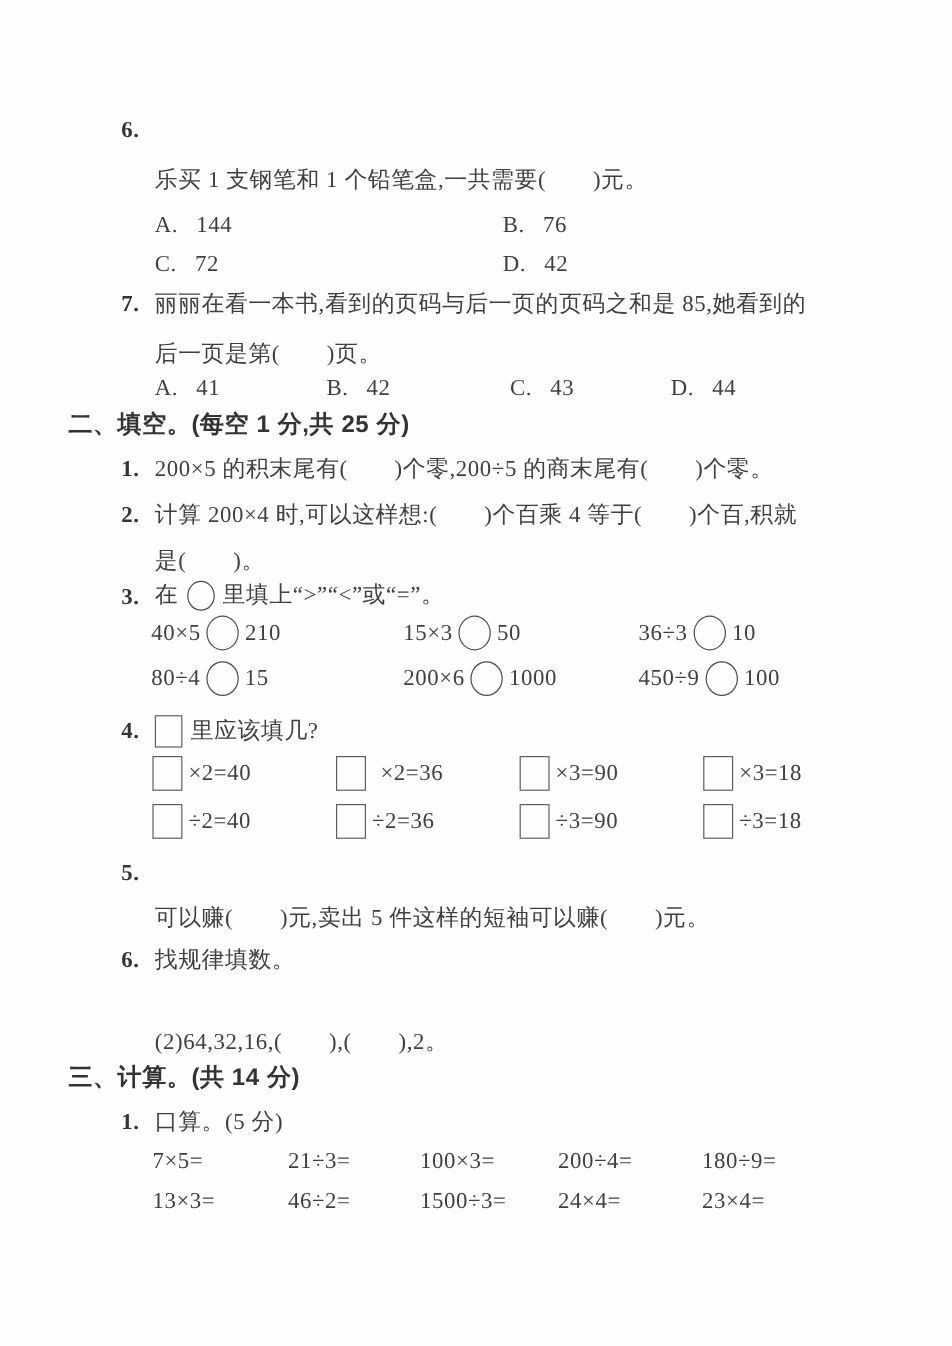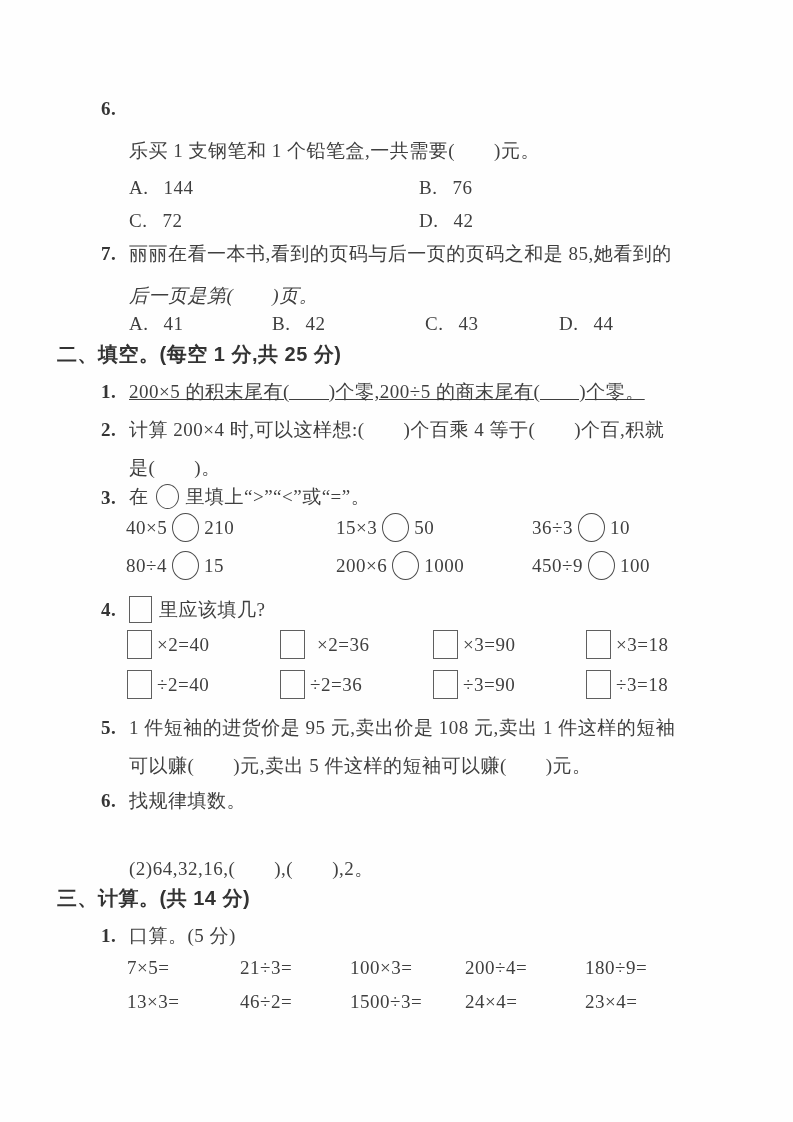--- a/index.html
+++ b/index.html
@@ -67,21 +67,21 @@
     <span class="t optlabel" style="position:static;">C.</span>
     <span class="t" style="position:static;">72</span>
   </span>
   <span class="cell" style="left:419px; top:209px;">
     <span class="t optlabel" style="position:static;">D.</span>
     <span class="t" style="position:static;">42</span>
   </span>
 
   <span class="t num" style="left:101px; top:242px;">7.</span>
   <span class="t" style="left:129px; top:242px;">丽丽在看一本书,看到的页码与后一页的页码之和是 85,她看到的</span>
-  <span class="t" style="left:129px; top:284px;font-style:italic;">后一页是第(　　)页。</span>
+  <span class="t" style="left:129px; top:284px;">后一页是第(　　)页。</span>
 
   <span class="cell" style="left:129px; top:312px;">
     <span class="t optlabel" style="position:static;">A.</span>
     <span class="t" style="position:static;">41</span>
   </span>
   <span class="cell" style="left:272px; top:312px;">
     <span class="t optlabel" style="position:static;">B.</span>
     <span class="t" style="position:static;">42</span>
   </span>
   <span class="cell" style="left:425px; top:312px;">
@@ -89,21 +89,21 @@
     <span class="t" style="position:static;">43</span>
   </span>
   <span class="cell" style="left:559px; top:312px;">
     <span class="t optlabel" style="position:static;">D.</span>
     <span class="t" style="position:static;">44</span>
   </span>
 
   <span class="sec" style="left:57px; top:342px;">二、填空。(每空 1 分,共 25 分)</span>
 
   <span class="t num" style="left:101px; top:380px;">1.</span>
-  <span class="t" style="left:129px; top:380px;text-decoration:underline;">200×5 的积末尾有(　　)个零,200÷5 的商末尾有(　　)个零。</span>
+  <span class="t" style="left:129px; top:380px;">200×5 的积末尾有(　　)个零,200÷5 的商末尾有(　　)个零。</span>
 
   <span class="t num" style="left:101px; top:418px;">2.</span>
   <span class="t" style="left:129px; top:418px;">计算 200×4 时,可以这样想:(　　)个百乘 4 等于(　　)个百,积就</span>
   <span class="t" style="left:129px; top:456px;">是(　　)。</span>
 
   <span class="t num" style="left:101px; top:486px;">3.</span>
   <span class="cell" style="left:129px; top:484px;">
     <span class="t" style="position:static;">在</span>
     <span class="circle sm"></span>
     <span class="t" style="position:static;">里填上“&gt;”“&lt;”或“=”。</span>
@@ -175,21 +175,20 @@
   <span class="cell" style="left:433px; top:670px;">
     <span class="sqbox"></span>
     <span class="t" style="position:static;">÷3=90</span>
   </span>
   <span class="cell" style="left:586px; top:670px;">
     <span class="sqbox"></span>
     <span class="t" style="position:static;">÷3=18</span>
   </span>
 
   <span class="t num" style="left:101px; top:716px;">5.</span>
-  <span class="t" style="left:129px; top:716px;">1 件短袖的进货价是 95 元,卖出价是 108 元,卖出 1 件这样的短袖</span>
   <span class="t" style="left:129px; top:754px;">可以赚(　　)元,卖出 5 件这样的短袖可以赚(　　)元。</span>
 
   <span class="t num" style="left:101px; top:789px;">6.</span>
   <span class="t" style="left:129px; top:789px;">找规律填数。</span>
   <span class="t" style="left:129px; top:857px;">(2)64,32,16,(　　),(　　),2。</span>
 
   <span class="sec" style="left:57px; top:886px;">三、计算。(共 14 分)</span>
   <span class="t num" style="left:101px; top:924px;">1.</span>
   <span class="t" style="left:129px; top:924px;">口算。(5 分)</span>
 

